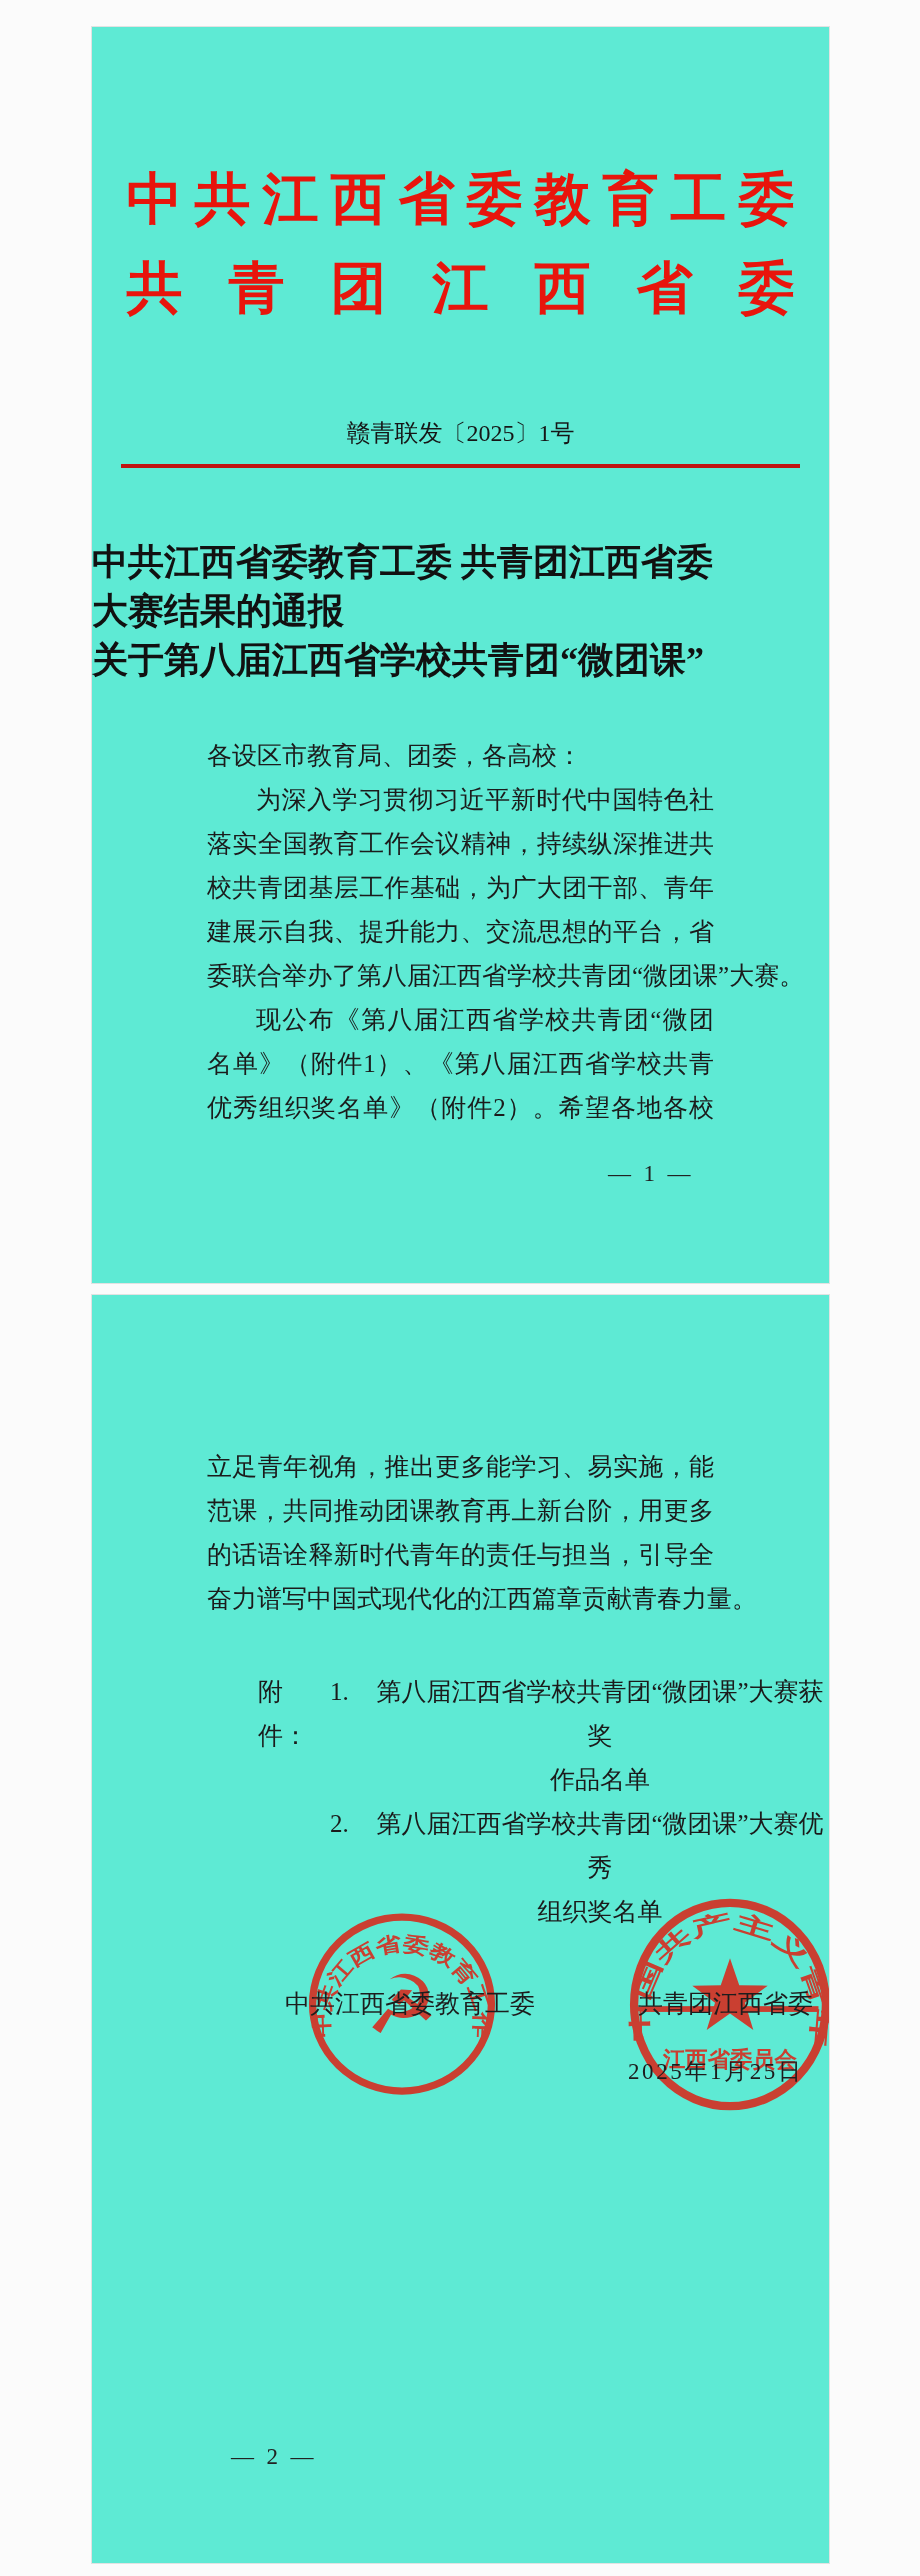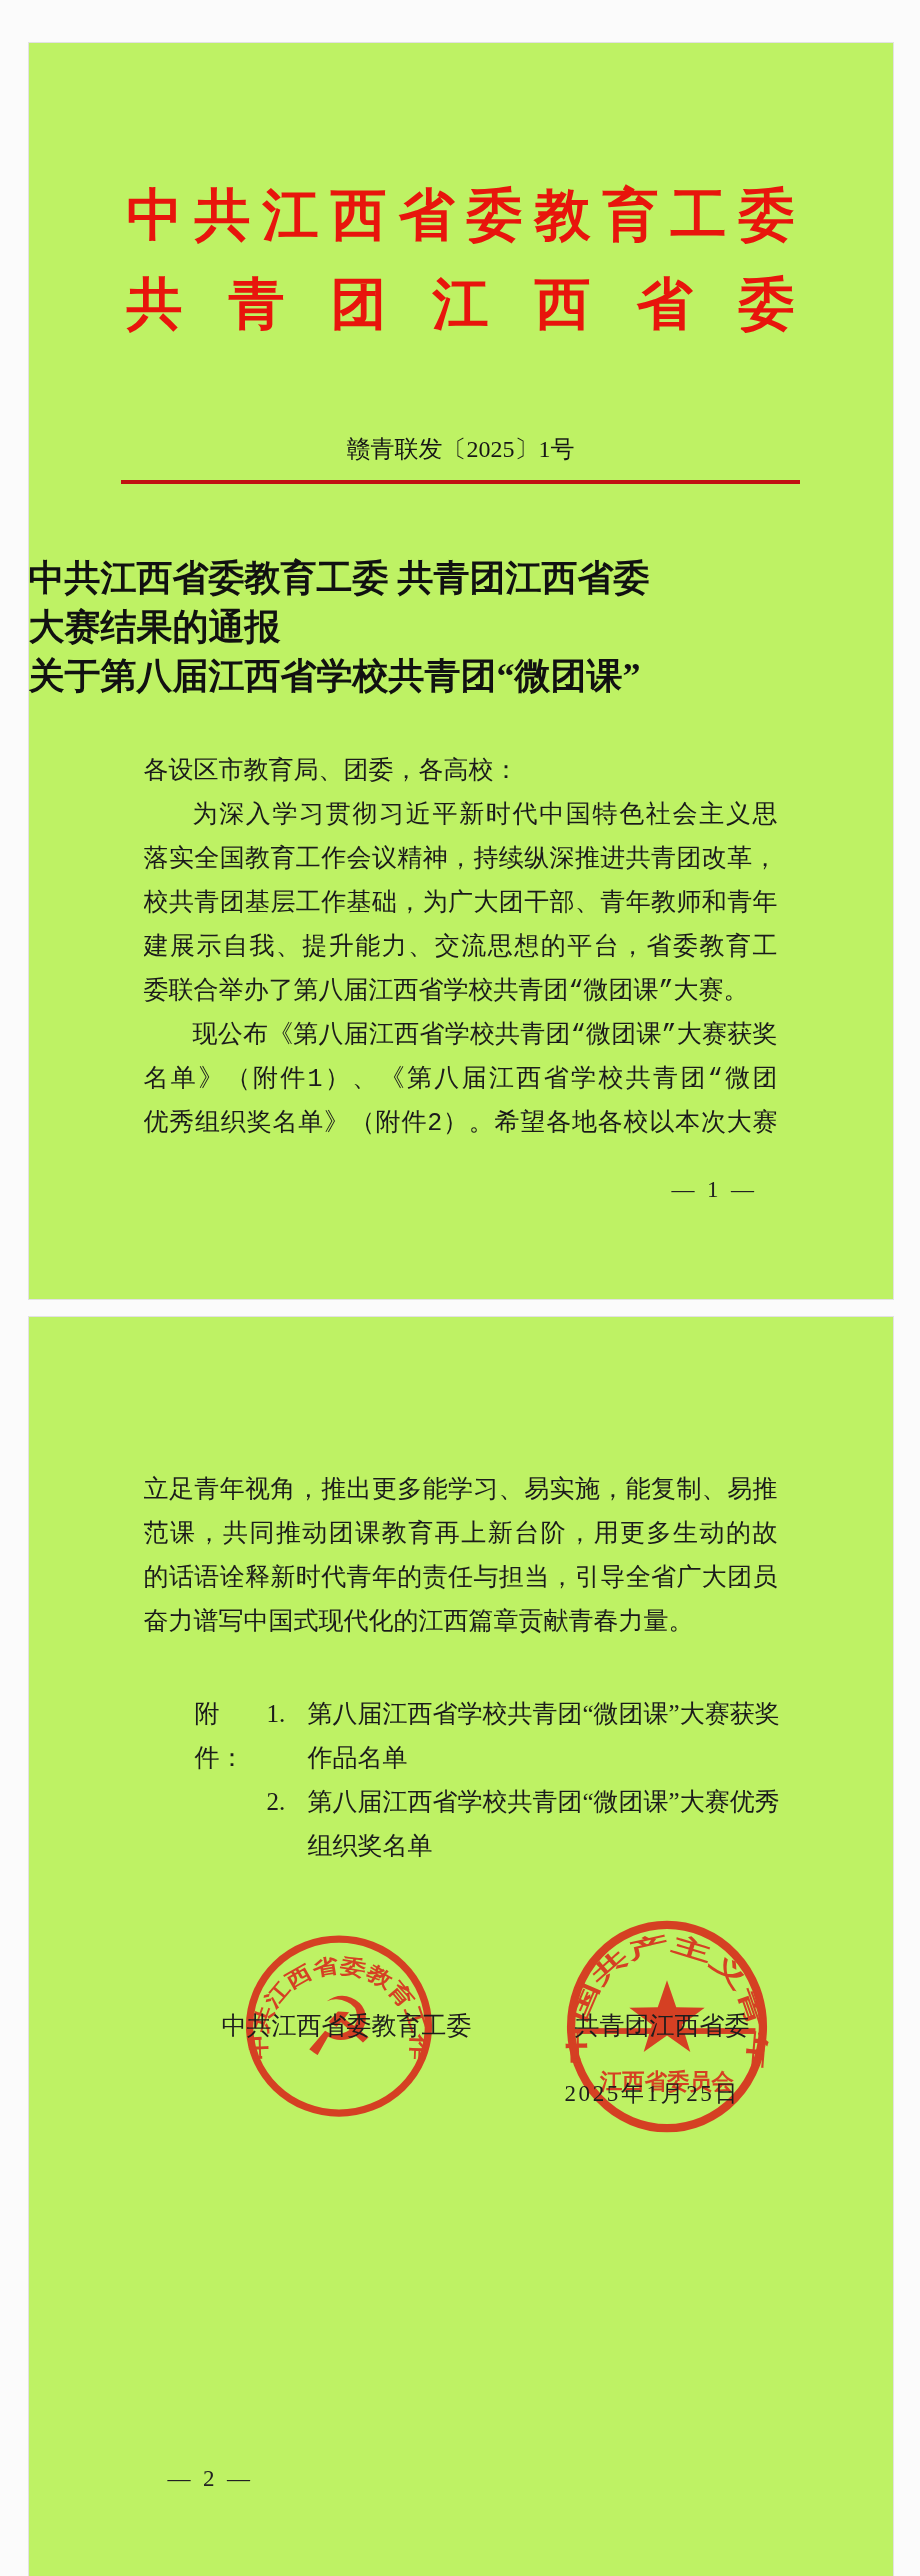--- a/index.html
+++ b/index.html
@@ -5,57 +5,57 @@
   html,body{margin:0;padding:0;}
   body{
     width:921px;
     background:#fbfbfb;
     font-family:"Liberation Serif","DejaVu Serif",serif;
     color:#1b1b1b;
   }
   .canvas{width:921px;padding:25.6px 0 10.2px 0;box-sizing:border-box;}
   .page{
     position:relative;
-    width:866px;
-    margin:16px auto;
-    background:#bef264;
+    width:739px;
+    margin:0 auto;
+    background:#5eead4;
     border:0.9px solid #e2e2e2;
     box-sizing:border-box;
     overflow:hidden;
   }
   .page1{height:1258px;margin-bottom:10.2px;}
   .page2{height:1270px;}
 
   
   .red-header{padding-top:128px;text-align:center;color:#e8150c;font-weight:bold;}
   .rh-line{line-height:89px;white-space:nowrap;}
   .rh1{font-size:56px;letter-spacing:12px;margin-right:-12px;}
   .rh2{font-size:56px;letter-spacing:46px;margin-right:-46px;}
 
   .doc-no{margin-top:82px;text-align:center;font-size:24px;line-height:36px;color:#161616;}
   .red-rule{width:679px;height:3.4px;margin:13.6px auto 0 auto;background:#c01311;}
 
   .title{margin-top:70px;text-align:left;font-weight:bold;font-size:36px;line-height:49px;color:#111;}
 
-  .body-block{margin-top:49px;padding:0 115px;font-size:25px;line-height:44px;color:#1b1b1b;font-family:Liberation Mono, monospace;}
+  .body-block{margin-top:49px;padding:0 115px;font-size:25px;line-height:44px;color:#1b1b1b;}
   .bl{height:44px;white-space:nowrap;}
   .jf{text-align:justify;text-align-last:justify;text-justify:inter-character;white-space:normal;overflow:hidden;}
   .ind{padding-left:49px;}
 
   .pagenum{position:absolute;font-size:23px;color:#222;letter-spacing:3.4px;}
   .pn1{top:1134px;right:135px;}
   .pn2{top:1149px;left:139px;}
 
   
   .body-block2{padding:150px 115px 0 115px;font-size:25px;line-height:44px;}
   .attachments{margin-top:49px;padding-left:166px;font-size:25px;line-height:44px;}
   .att-row{display:flex;align-items:flex-start;}
   .att-label{width:72px;flex:0 0 72px;}
   .att-num{width:41px;flex:0 0 41px;}
-  .att-text{width:488px;}
+  .att-text{width:488px;text-align:center;}
 
   
   .seal{position:absolute;opacity:0.88;}
   .seal-left{left:212px;top:614px;width:196px;height:191px;}
   .seal-right{left:534px;top:602px;width:208px;height:215px;}
   .sig{position:absolute;z-index:3;font-size:25px;line-height:36px;color:#1d1d1d;white-space:nowrap;}
   .sig-left{left:193px;top:691px;}
   .sig-right{left:546px;top:691px;}
   .sig-date{position:absolute;z-index:3;left:536px;top:761px;font-size:23px;letter-spacing:2.6px;color:#1d1d1d;white-space:nowrap;}
   .seal svg{width:100%;height:100%;}

